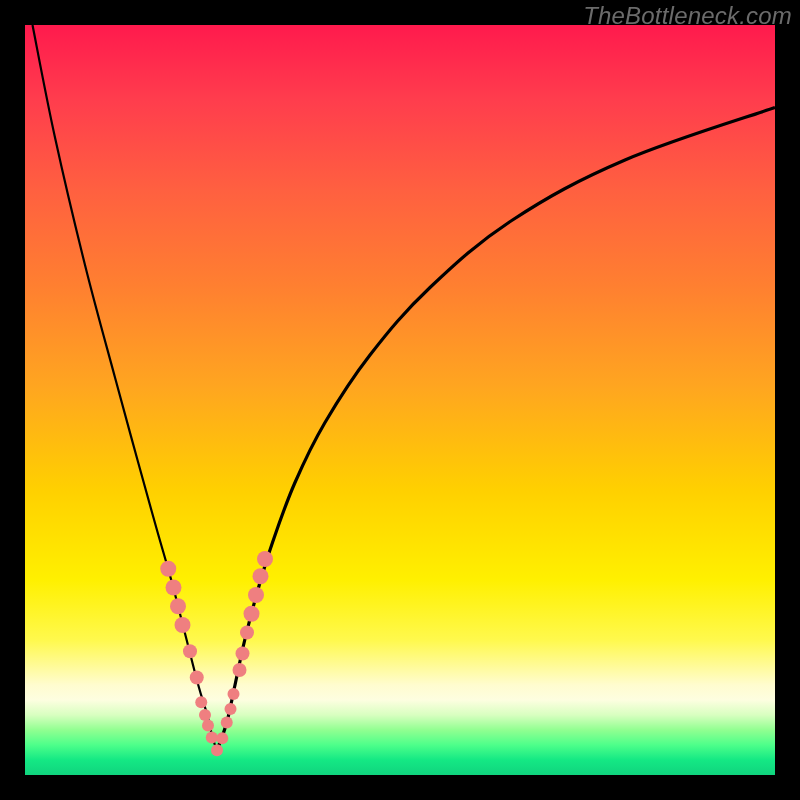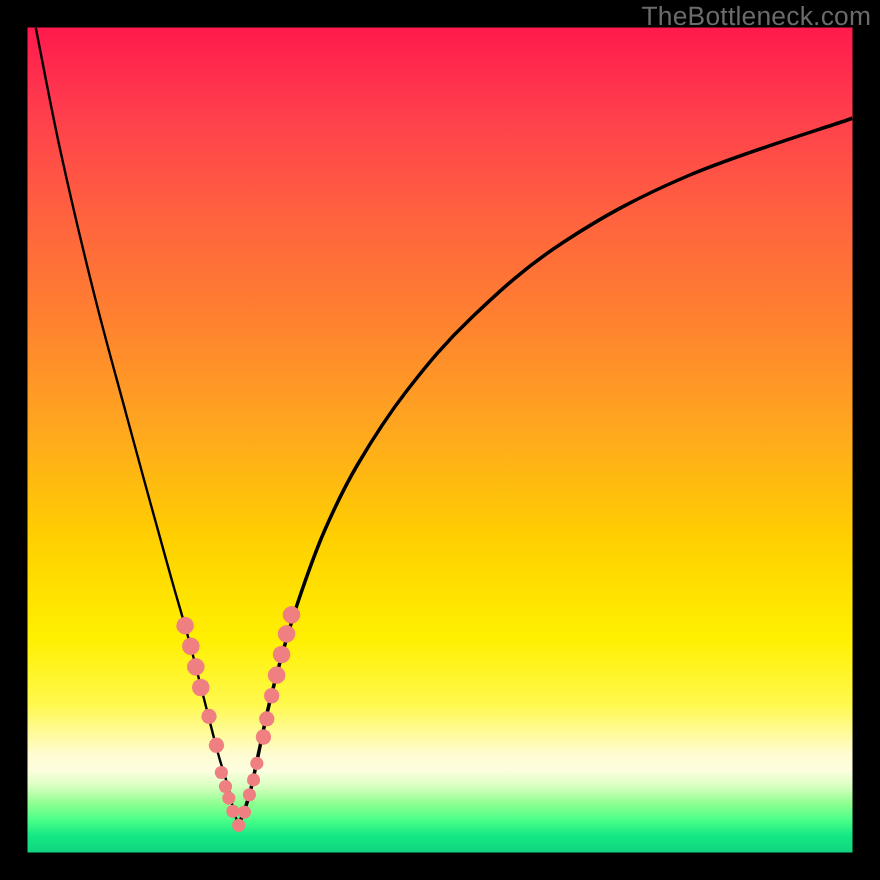--- a/index.html
+++ b/index.html
@@ -36,20 +36,21 @@
   }
   .watermark {
     position: absolute;
     top: 2px;
     right: 8px;
     color: #6b6b6b;
     font-size: 24px;
     font-weight: 500;
     letter-spacing: 0.2px;
     z-index: 10;
+    font-style: italic;
   }
   svg.plot {
     position: absolute;
     left: 0;
     top: 0;
     width: 750px;
     height: 750px;
     overflow: visible;
   }
   .curve {

